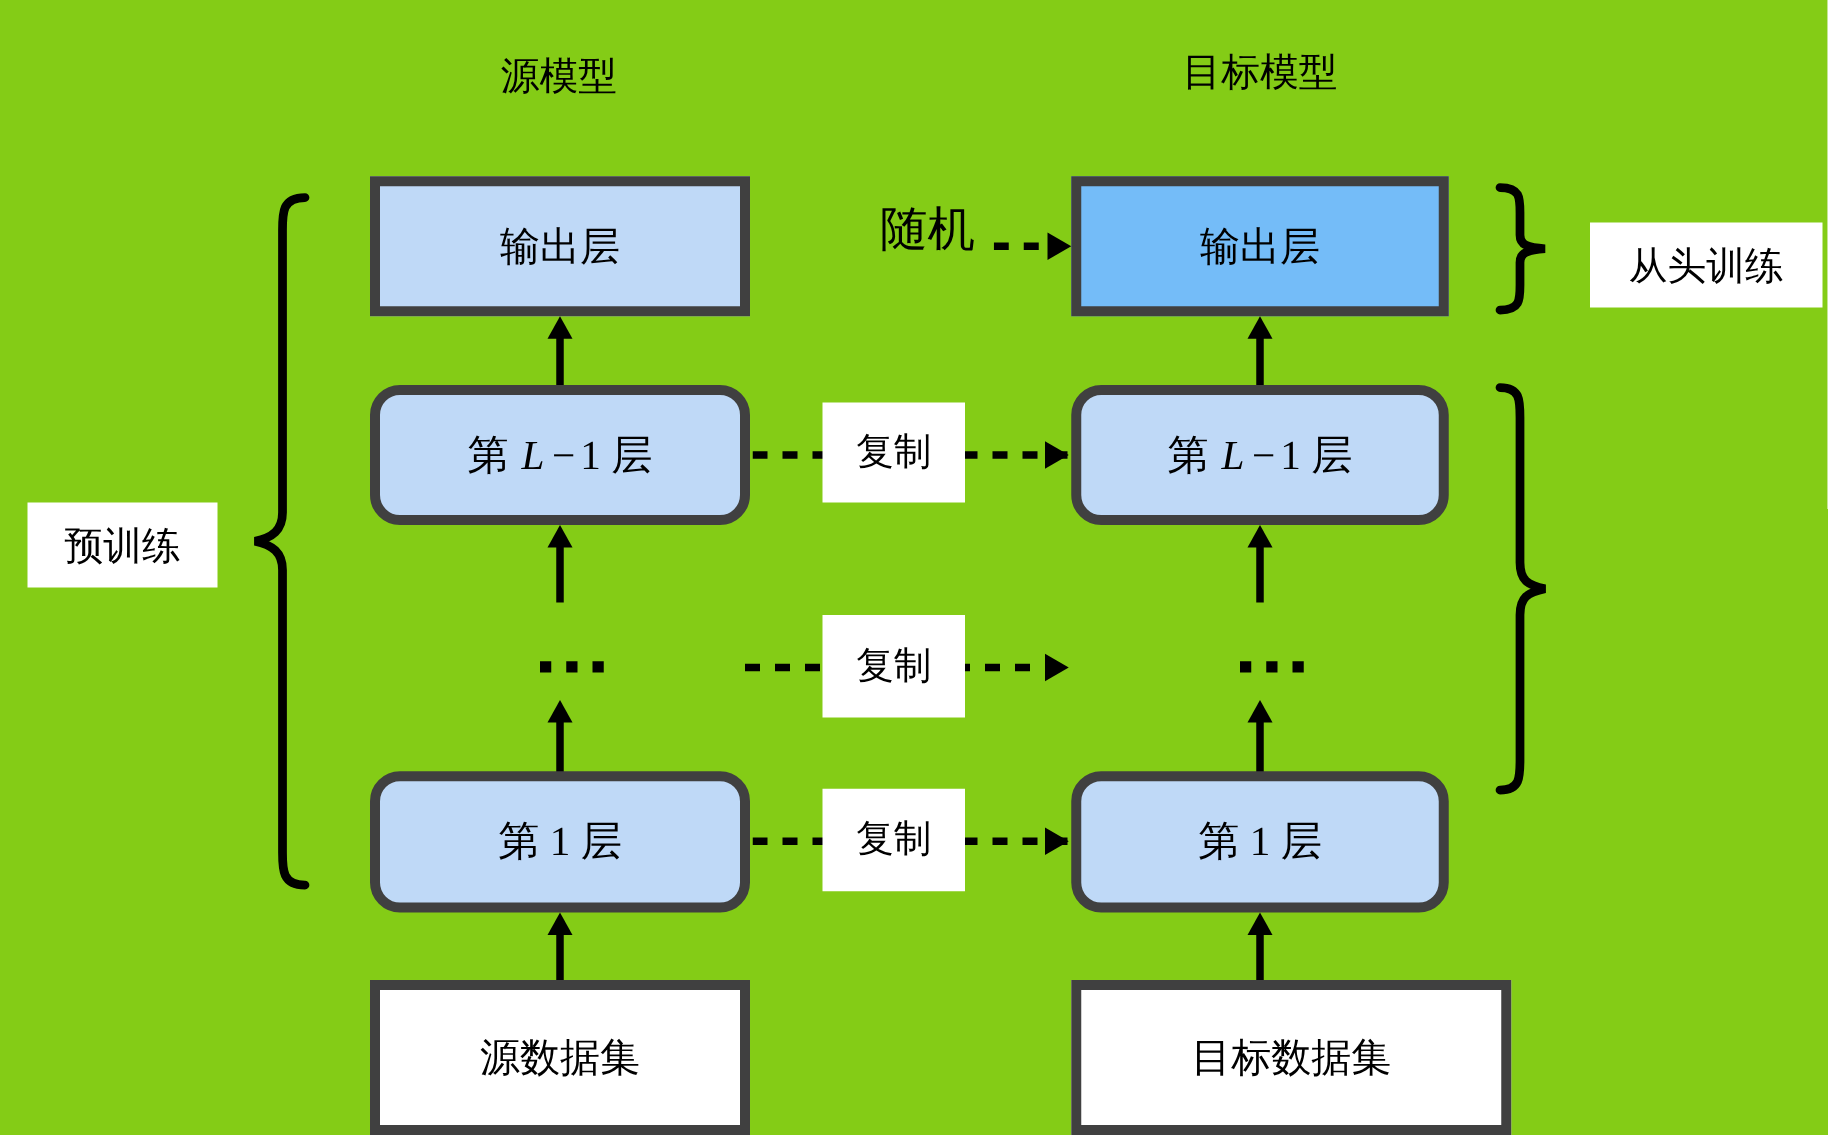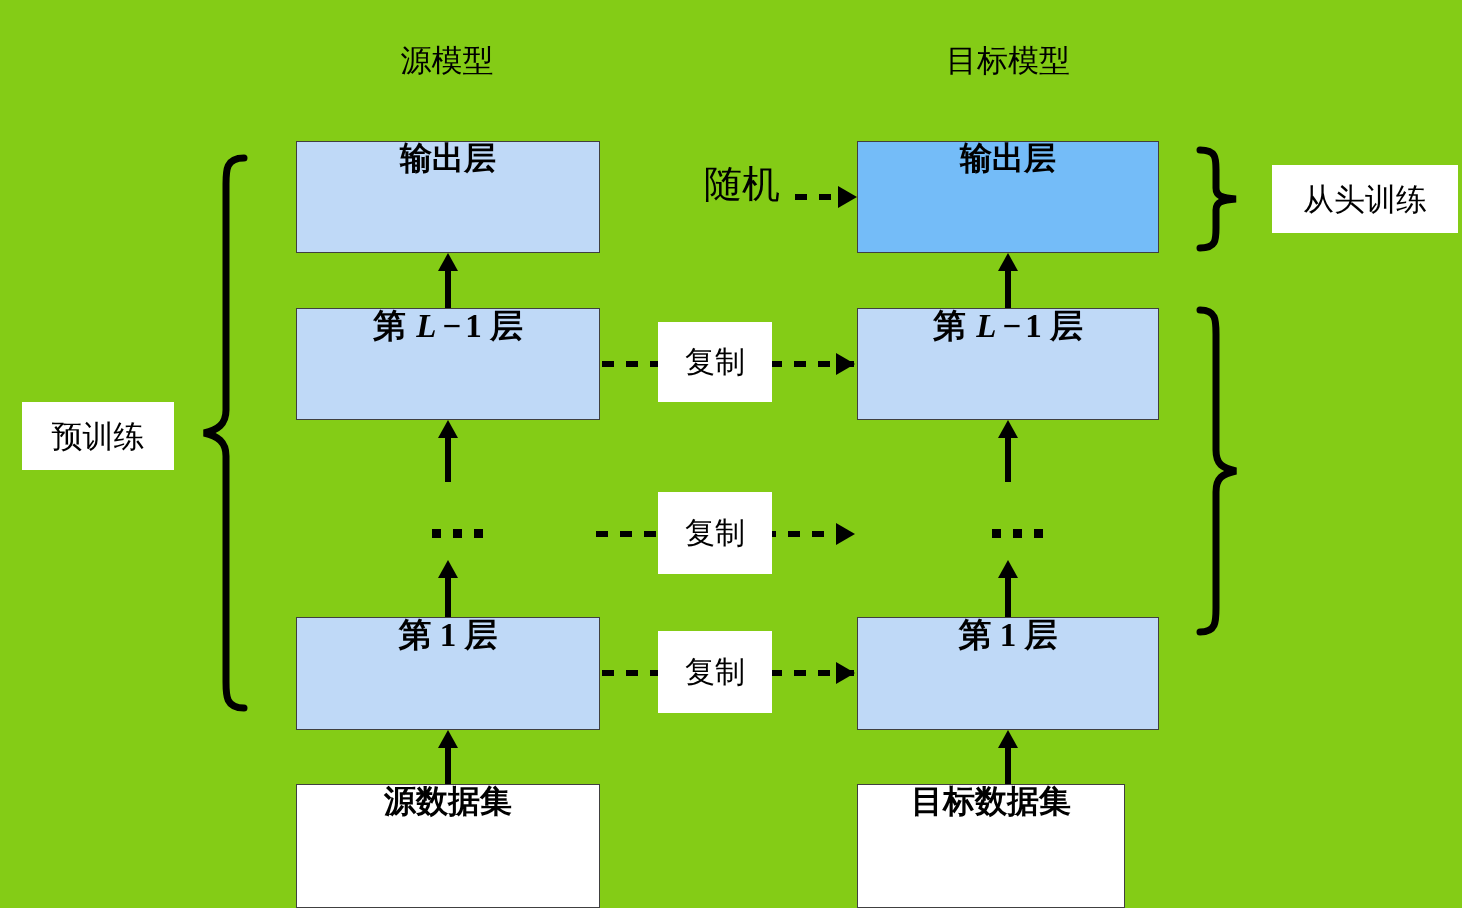--- a/index.html
+++ b/index.html
@@ -27,38 +27,38 @@
     line-height: 1;
     text-align: center;
     white-space: nowrap;
     color: #000;
   }
 
   
   .box {
     position: absolute;
     box-sizing: border-box;
-    border: 1px solid #404040;
-    display: flex;
-    align-items: flex-start;
+    border: 8px solid #404040;
+    display: flex;
+    align-items: center;
     justify-content: center;
     font-size: 32px;
     line-height: 1;
     white-space: nowrap;
     color: #000;
-    font-weight: bold;
   }
   .box.fill-light { background: #bfd9f7; }
   .box.fill-dark  { background: #74bcf8; }
   .box.fill-white { background: #ffffff; }
 
   
   .mathy {
     font-family: "Liberation Serif", "DejaVu Serif", serif;
     font-size: 33px;
+    border-radius: 24px;
   }
   .mathy .var {
     font-style: italic;
     padding: 0 2px;
   }
   .mathy .han {
     font-family: "Liberation Sans", "DejaVu Sans", sans-serif;
     font-style: normal;
   }
   .mathy .op { padding: 0 4px; }
@@ -153,21 +153,21 @@
   
   .brace { position: absolute; }
   .brace svg { display: block; }
 </style>
 </head>
 <body>
 
 <div id="canvas">
 
   <div class="col-header" style="left:297px; top:45px; width:300px;">源模型</div>
-  <div class="col-header" style="left:858px; top:45px; width:300px;">目标模型</div>
+  <div class="col-header" style="left:858px; top:45px; width:300px;font-family:Liberation Mono, monospace;">目标模型</div>
 
   <div class="box fill-light" style="left:296px; top:141px; width:304px; height:112px;">
     <span>输出层</span>
   </div>
 
   <div class="v-arrow" style="left:448px; top:253px; height:55px;">
     <div class="shaft" style="height:45px;"></div>
     <div class="head"></div>
   </div>
 
@@ -243,21 +243,21 @@
     <span>
       <span class="han">第</span>&nbsp;<span>1</span>&nbsp;<span class="han">层</span>
     </span>
   </div>
 
   <div class="v-arrow" style="left:1008px; top:730px; height:55px;">
     <div class="shaft" style="height:45px;"></div>
     <div class="head"></div>
   </div>
 
-  <div class="box fill-white" style="left:857px; top:784px; width:268px; height:124px;">
+  <div class="box fill-white" style="left:857px; top:784px; width:352px; height:124px;">
     <span>目标数据集</span>
   </div>
 
   <div class="h-dash" style="left:795px; top:194px; width:46px;"></div>
   <div class="h-dash-head" style="left:838px; top:186px;"></div>
   <div class="plain-label" style="left:575px; top:160px; width:205px;">
     <div>随机</div>
   </div>
 
   <div class="h-dash" style="left:602px; top:361px; width:253px;"></div>
@@ -277,21 +277,21 @@
       <path d="M48 6 C30 6 30 18 30 32 L30 258 C30 272 22 278 8 281 C22 284 30 290 30 304 L30 530 C30 544 30 556 48 556" stroke="#000" stroke-width="7" stroke-linecap="round" fill="none"></path>
     </svg>
   </div>
   <div class="side-label" style="left:22px; top:402px; width:152px; height:68px;">预训练</div>
 
   <div class="brace" style="left:1194px; top:144px;">
     <svg width="50" height="110" viewBox="0 0 50 110" fill="none" xmlns="http://www.w3.org/2000/svg">
       <path d="M6 6 C22 6 22 14 22 26 L22 44 C22 52 28 54 42 55 C28 56 22 58 22 66 L22 84 C22 96 22 104 6 104" stroke="#000" stroke-width="7" stroke-linecap="round" fill="none"></path>
     </svg>
   </div>
-  <div class="side-label" style="left:1272px; top:165px; width:186px; height:68px;">从头训练</div>
+  <div class="side-label" style="left:1272px; top:178px; width:186px; height:68px;">从头训练</div>
 
   <div class="brace" style="left:1194px; top:304px;">
     <svg width="50" height="336" viewBox="0 0 50 336" fill="none" xmlns="http://www.w3.org/2000/svg">
       <path d="M6 6 C22 6 22 16 22 30 L22 146 C22 160 28 164 42 167 C28 170 22 174 22 188 L22 304 C22 318 22 328 6 328" stroke="#000" stroke-width="7" stroke-linecap="round" fill="none"></path>
     </svg>
   </div>
 
 </div>
 
 </body></html>

